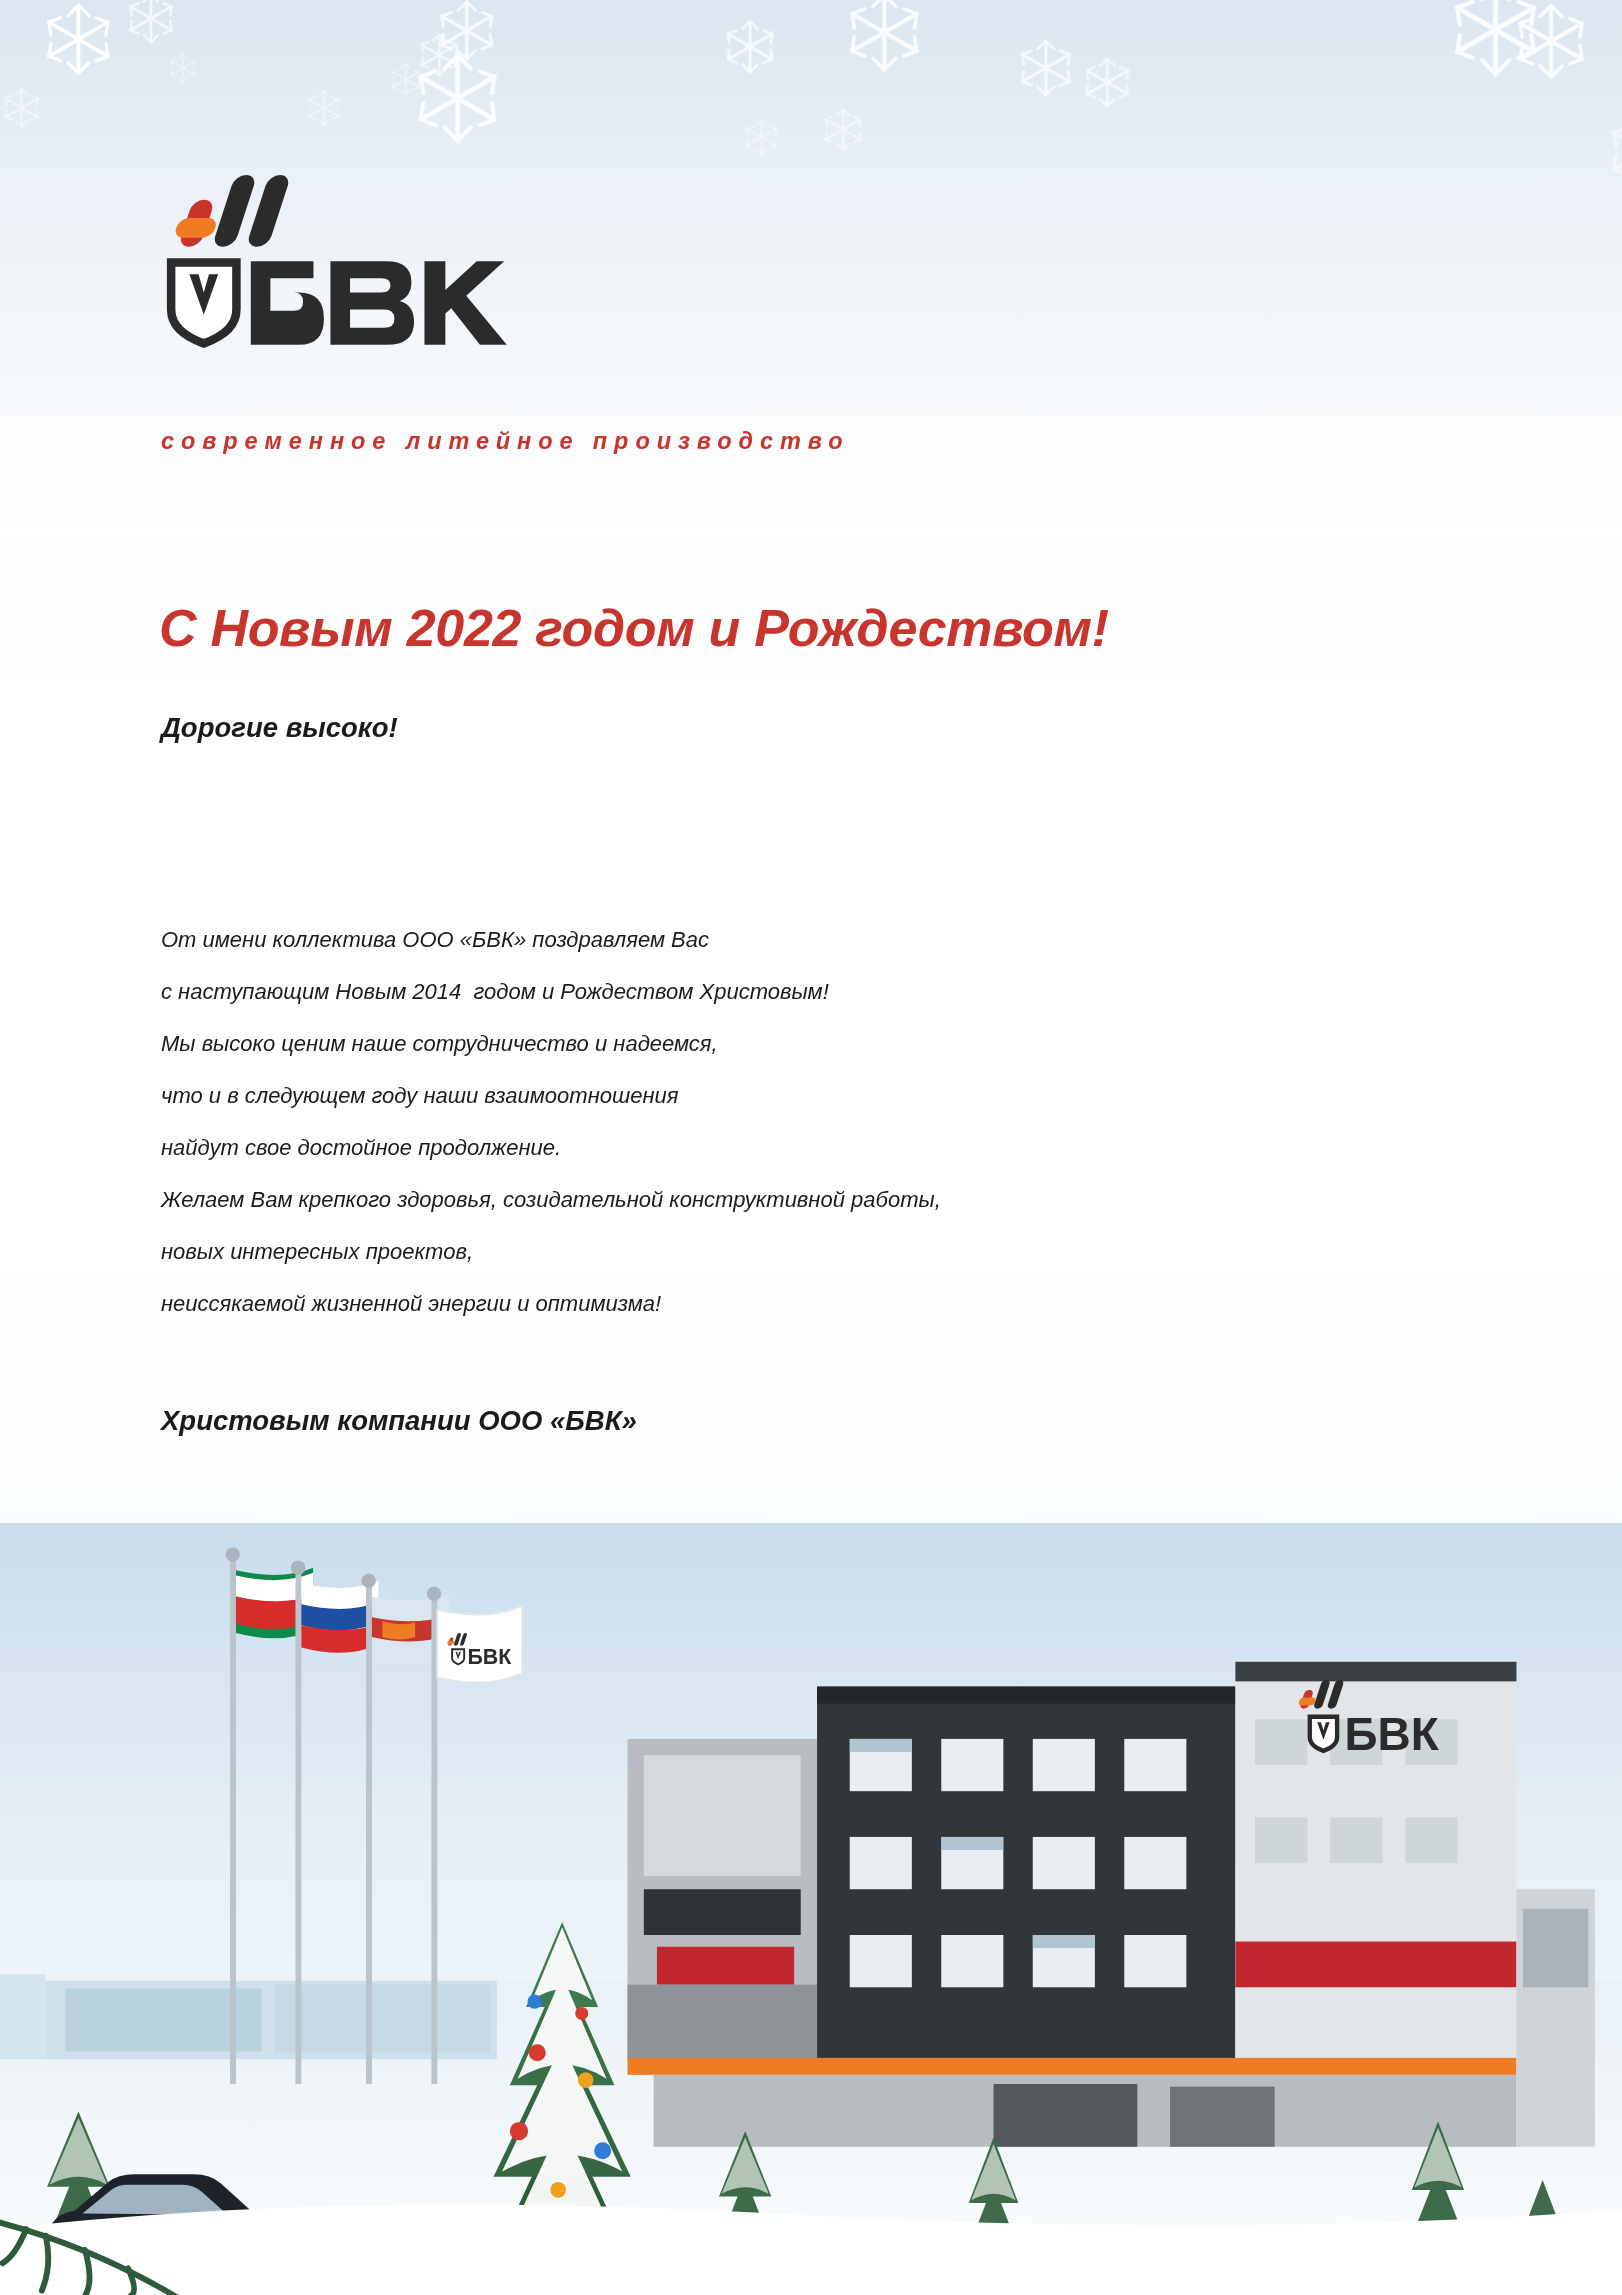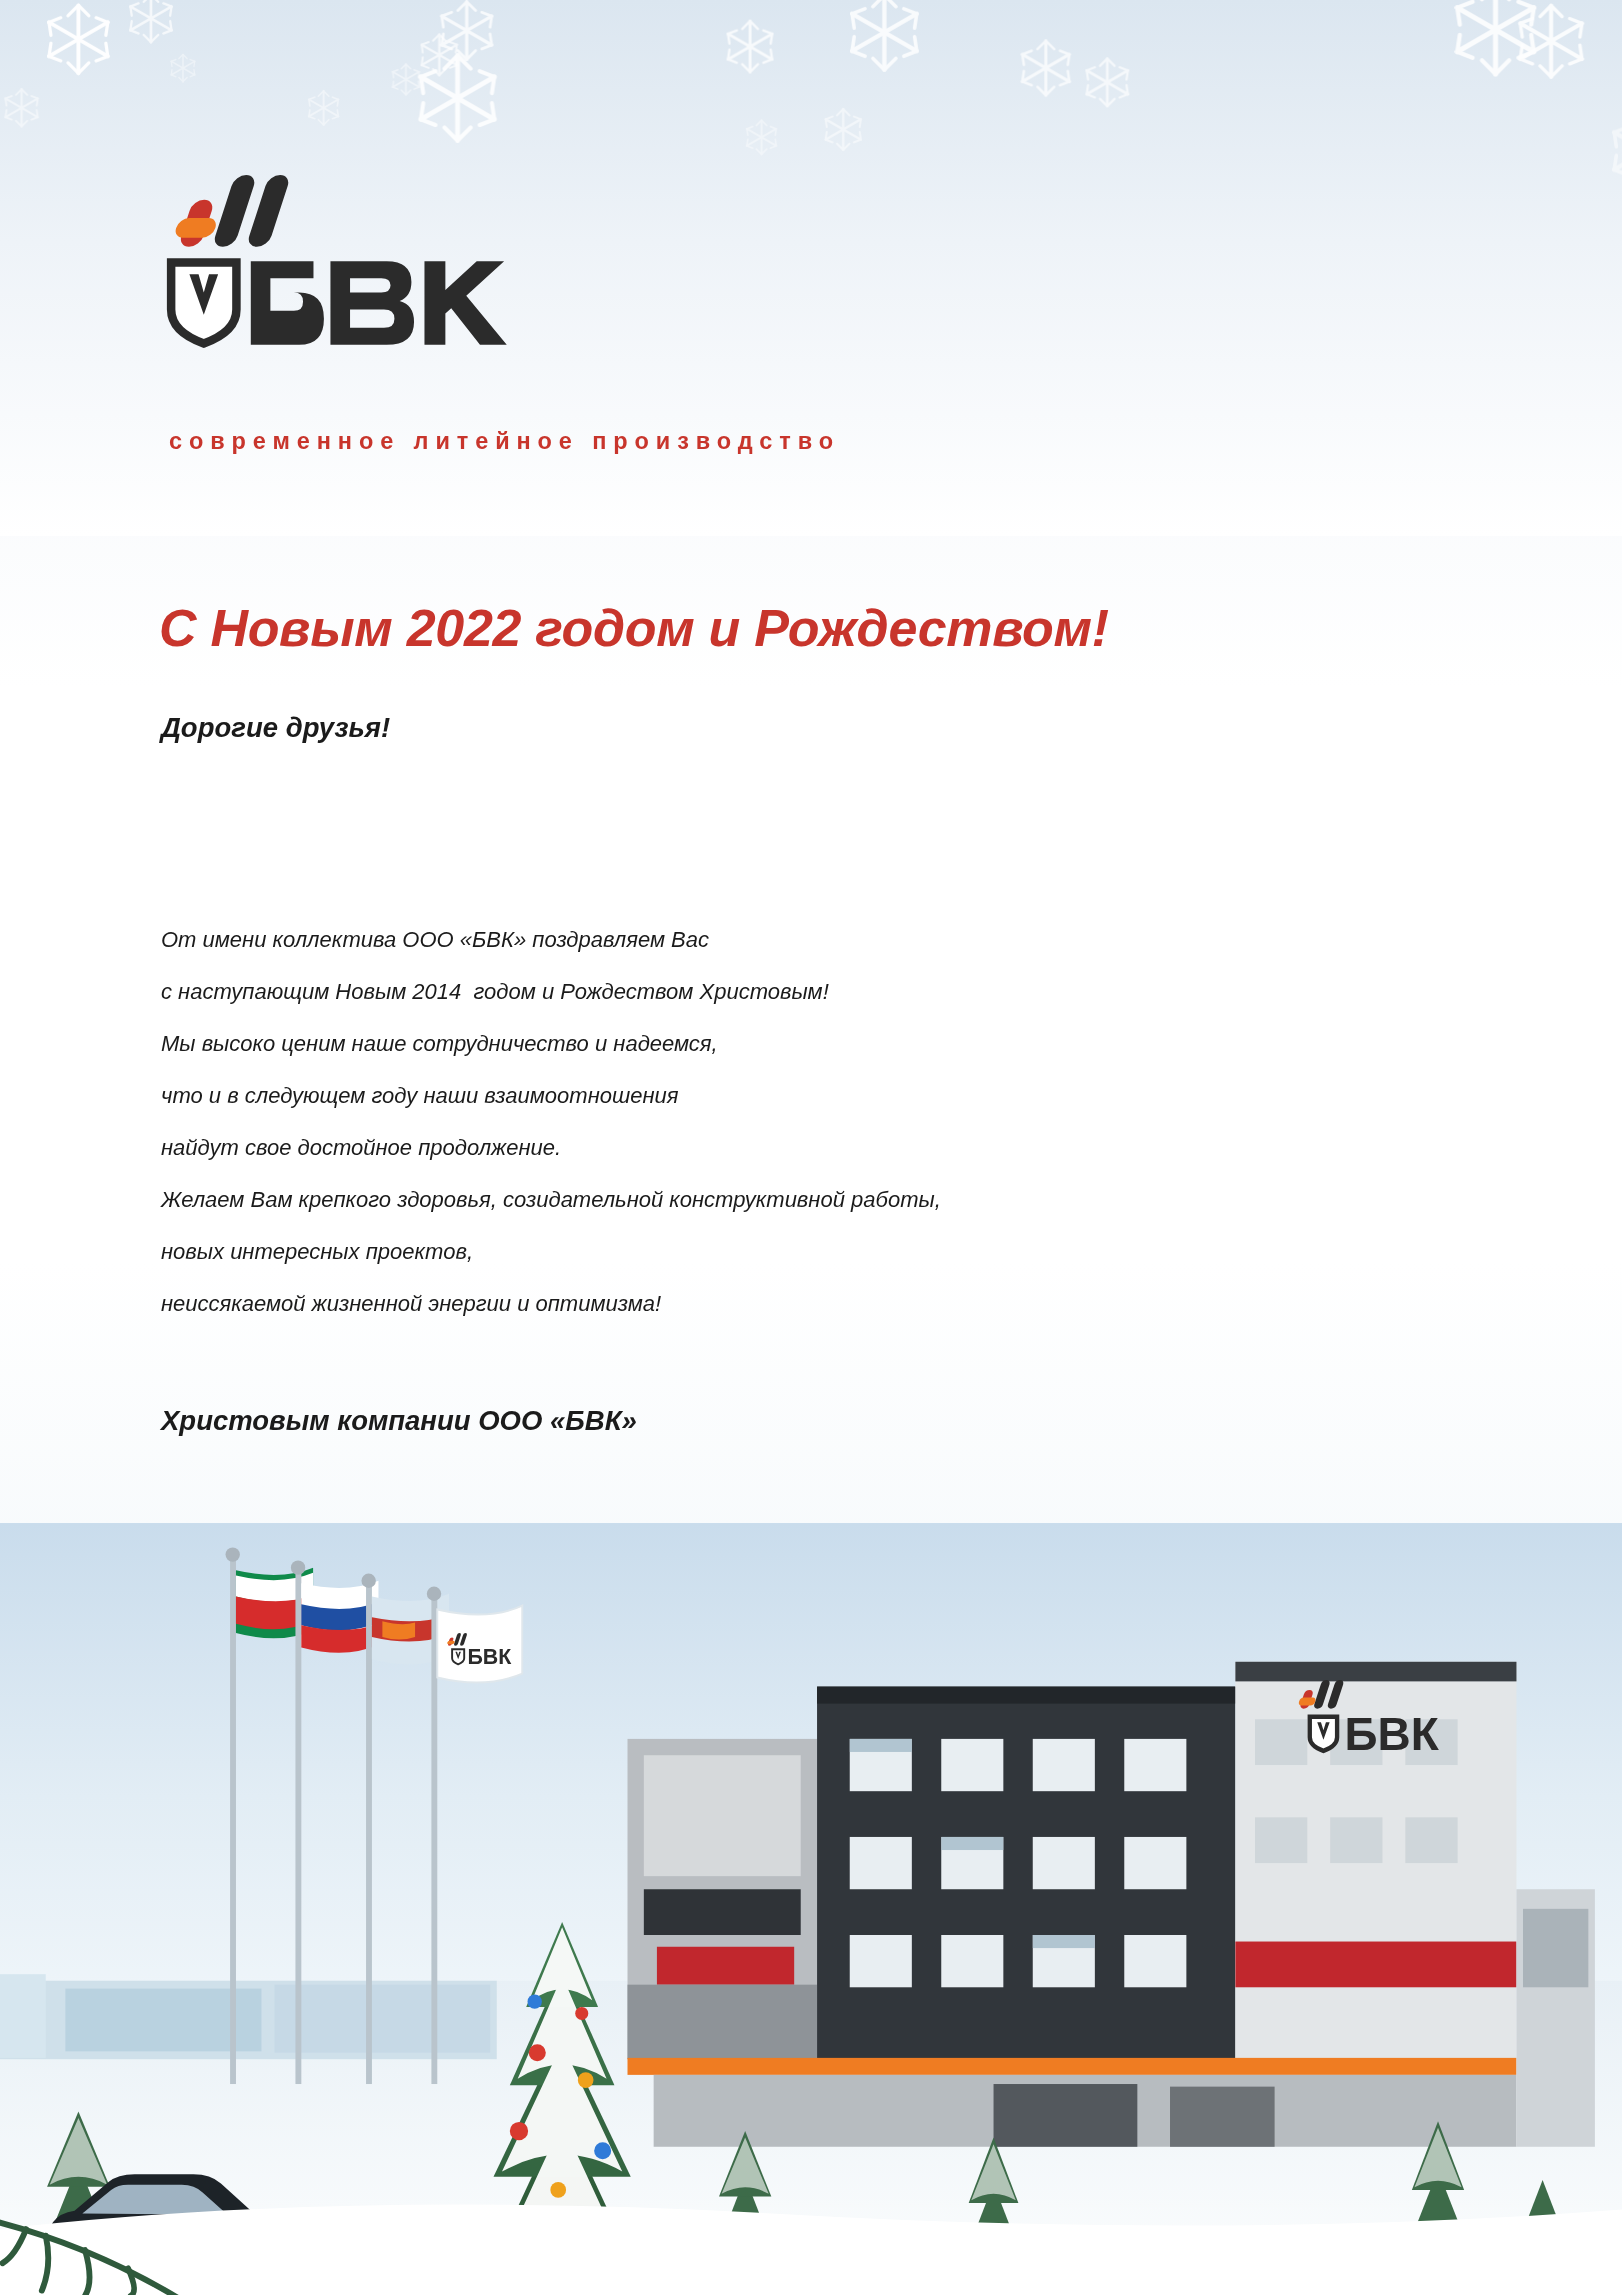--- a/index.html
+++ b/index.html
@@ -31,28 +31,29 @@
 
   
   .logo-block {
     position: absolute;
     left: 159px;
     top: 175px;
     width: 980px;
   }
   .tagline {
     position: absolute;
-    left: 169px;
+    left: 161px;
     top: 428px;
     color: #c8352c;
     font-family: "Liberation Sans", sans-serif;
     font-size: 23.5px;
     font-weight: bold;
     letter-spacing: 6.9px;
     white-space: nowrap;
+    font-style: italic;
   }
 
   
   .headline {
     position: absolute;
     left: 159px;
     top: 598px;
     color: #c8352c;
     font-family: "Liberation Sans", sans-serif;
     font-style: italic;
@@ -201,21 +202,21 @@
                  M164 80 v28 h52 q16 0 16 -14 q0 -14 -16 -14 Z"></path>
 
         <path d="M278 6 h32 v44 l48 -44 h42 l-58 53 l62 75 h-41 l-44 -56 l-9 8 v48 h-32 Z"></path>
       </g>
     </svg>
   </div>
 
   <div class="tagline">современное литейное производство</div>
 
   <div class="headline">С Новым 2022 годом и Рождеством!</div>
-  <div class="salutation">Дорогие друзья!</div>
+  <div class="salutation">Дорогие высоко!</div>
 
   <div class="body-copy">
     <p>От имени коллектива ООО «БВК» поздравляем Вас
 с наступающим Новым 2014  годом и Рождеством Христовым!
 Мы высоко ценим наше сотрудничество и надеемся,
 что и в следующем году наши взаимоотношения
 найдут свое достойное продолжение.
 Желаем Вам крепкого здоровья, созидательной конструктивной работы,
 новых интересных проектов,
 неиссякаемой жизненной энергии и оптимизма!</p>

